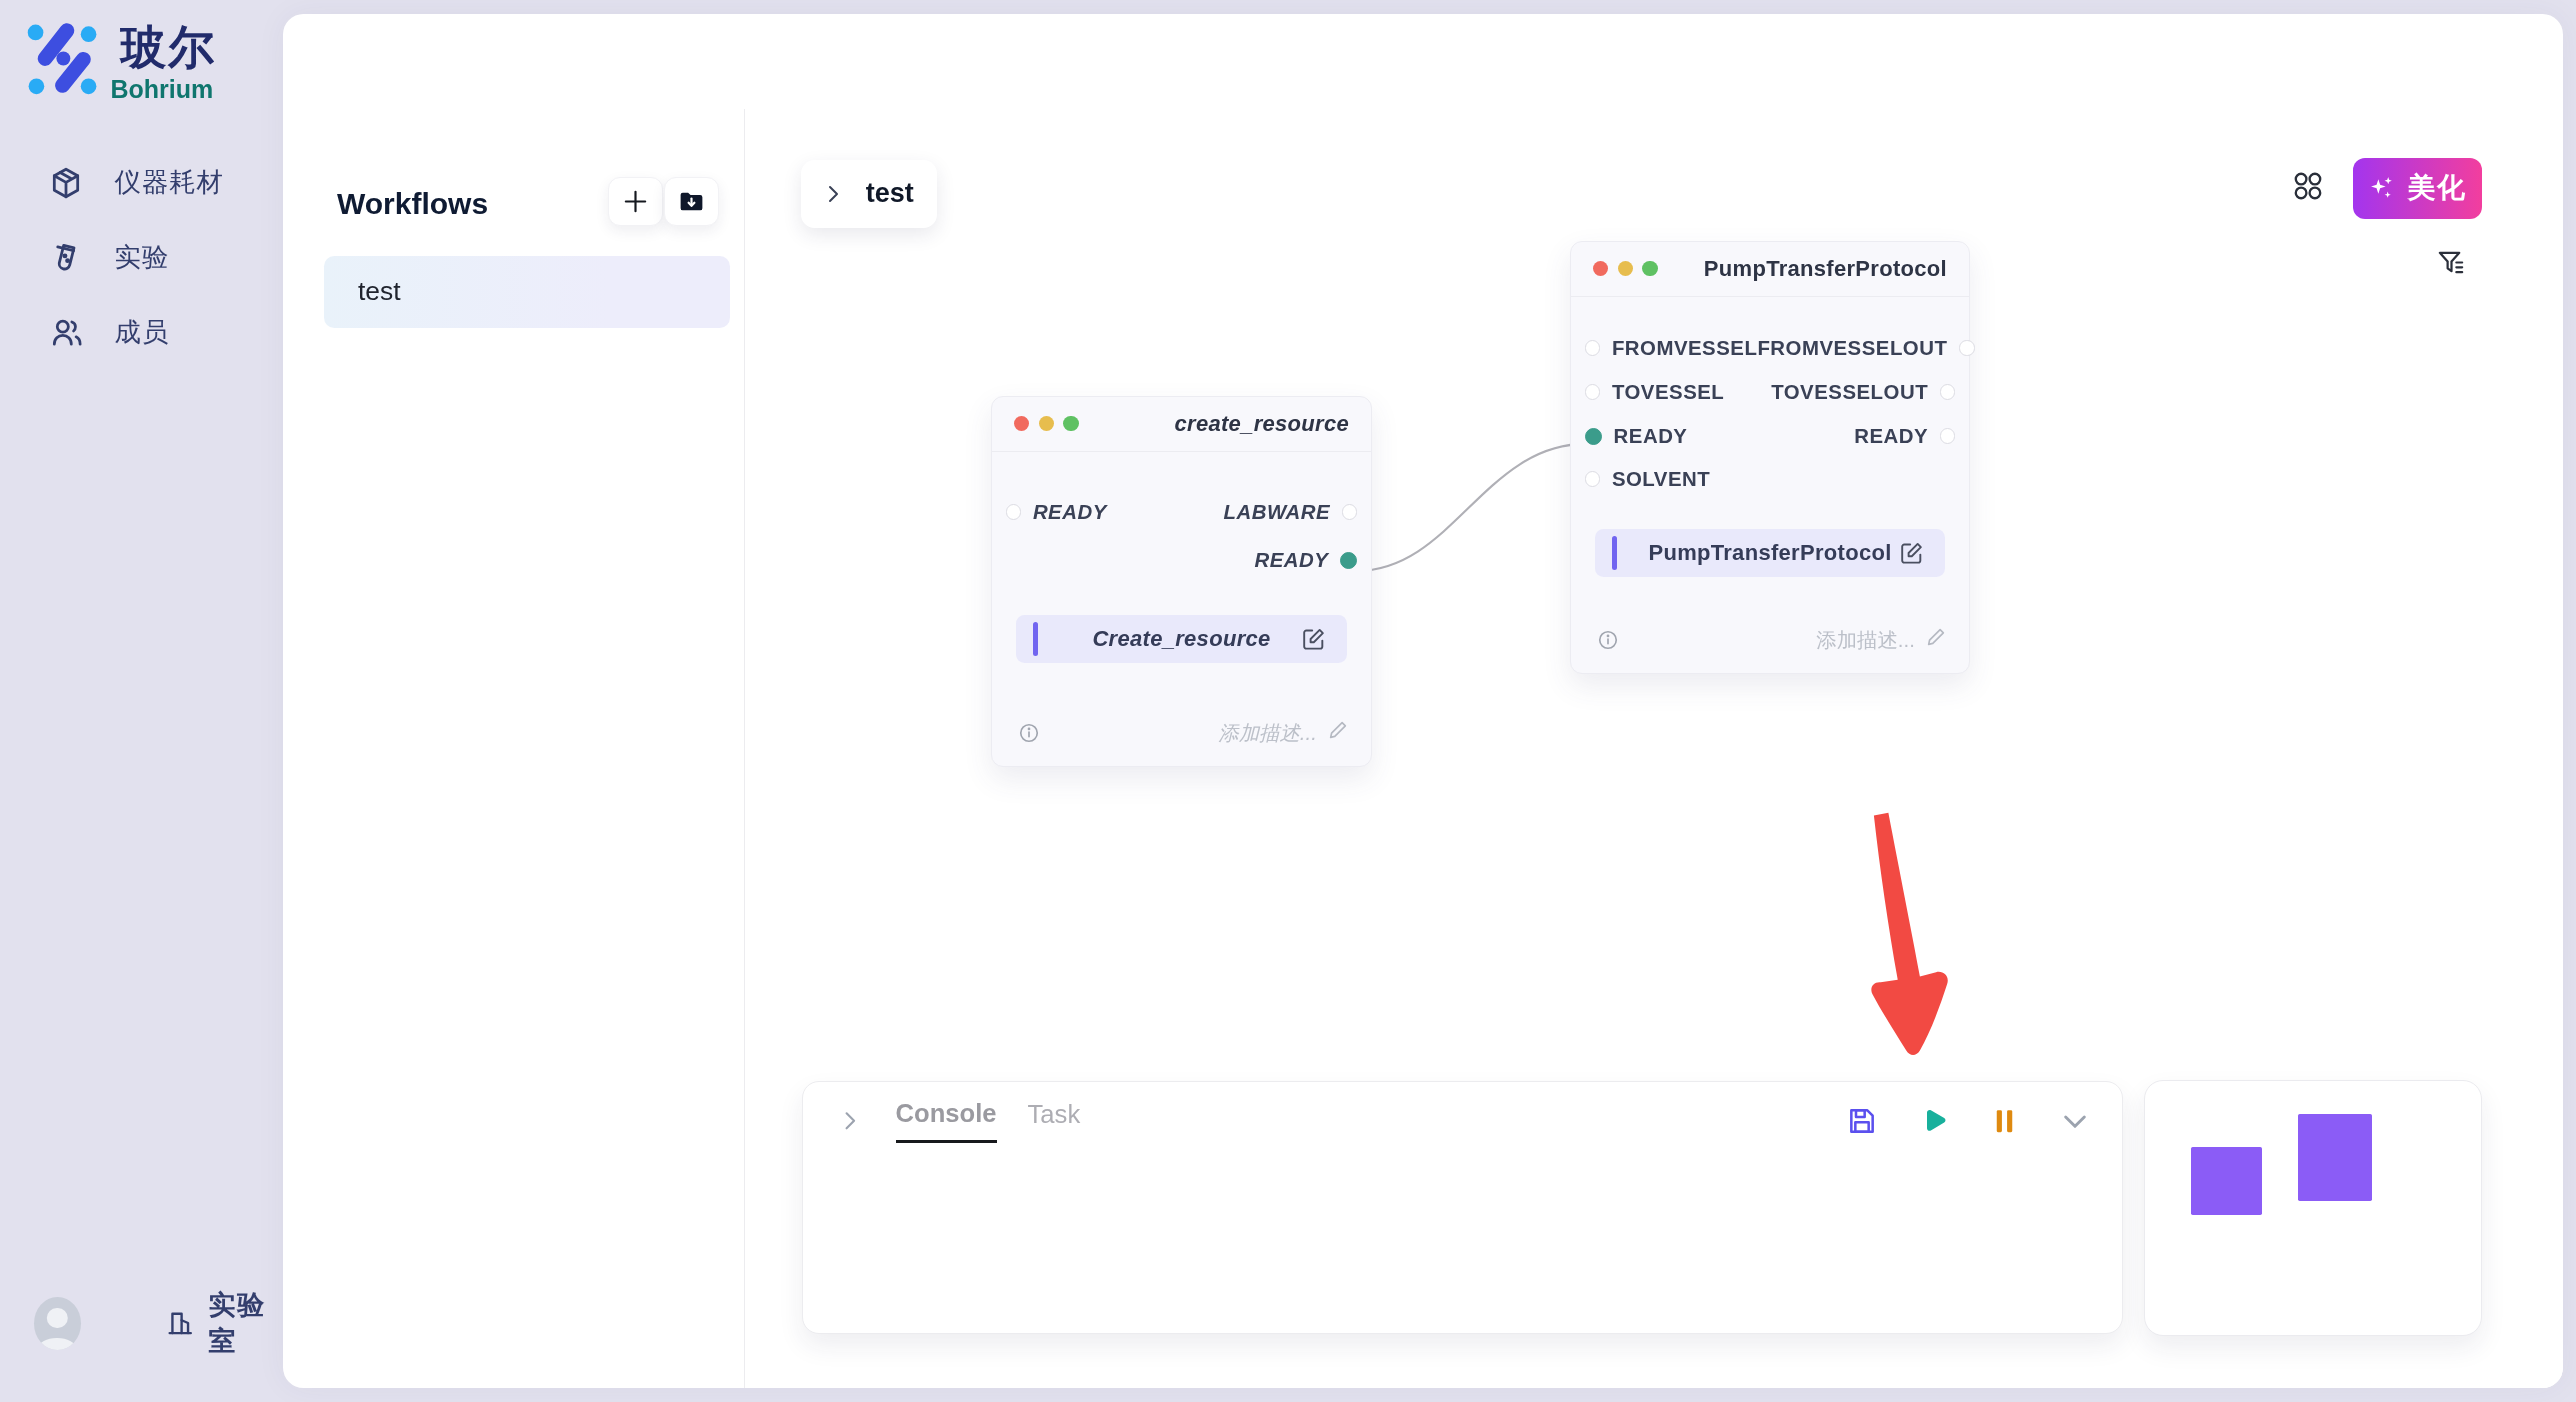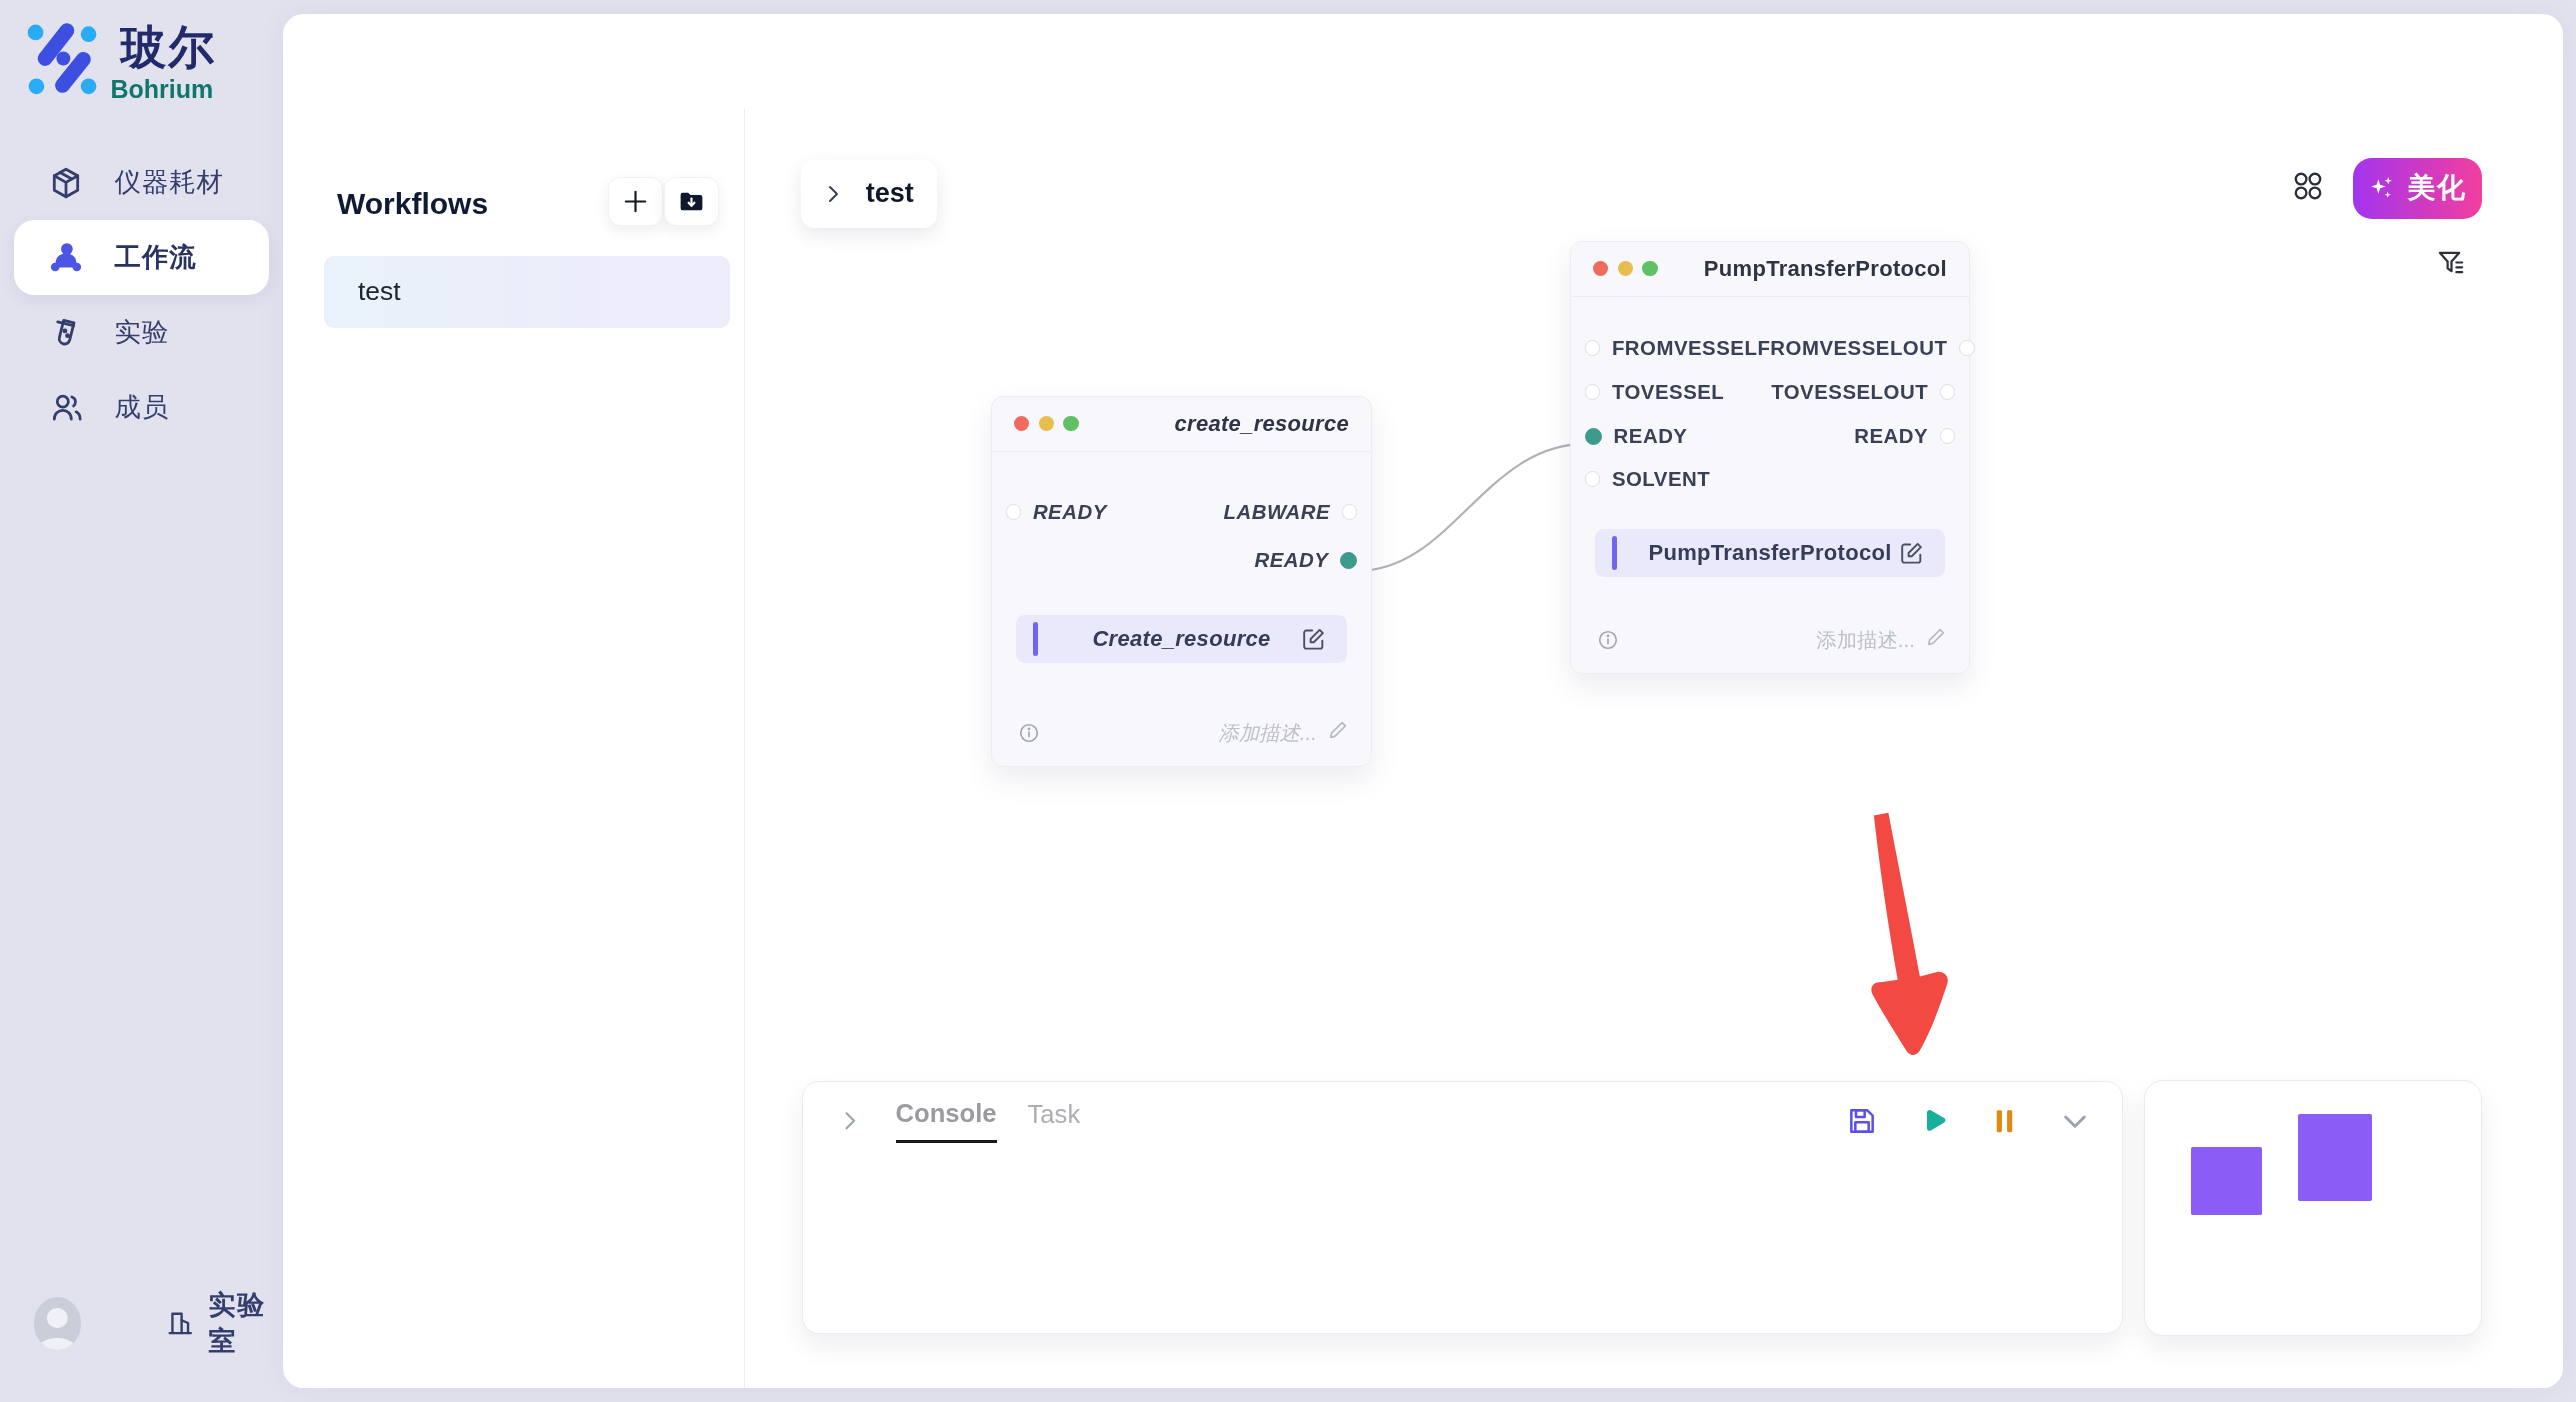--- a/index.html
+++ b/index.html
@@ -41,21 +41,21 @@
   .sq-btn { position:absolute; top:68px; width:55px; height:49px; background:#fff; border:0.9px solid #F2F2F5; border-radius:12px; box-shadow:0 5.1px 13.6px rgba(40,40,80,0.08); display:flex; align-items:center; justify-content:center; }
   .sq-btn.add { left:325px; }
   .sq-btn.import { left:381px; }
   .wf-item { position:absolute; left:41px; right:13.6px; top:147px; height:72px; border-radius:10.2px; background:linear-gradient(90deg,#E9F2FA 0%,#EDEDFB 70%); display:flex; align-items:center; padding-left:34px; font-size:26.4px; color:#20242E; }
 
   
   .canvas { position:absolute; left:462px; top:95px; right:0; bottom:0; background:#fff; }
   .crumb { position:absolute; left:56px; top:51px; width:136px; height:68px; background:#fff; border-radius:13.6px; box-shadow:0 6.8px 19px rgba(40,40,80,0.10); display:flex; align-items:center; padding:0 20.4px; }
   .crumb .crumb-label { font-size:27px; font-weight:700; color:#101828; margin-left:20.4px; }
   .cmd-btn { position:absolute; left:1546px; top:60px; width:34px; height:34px; }
-  .beautify { position:absolute; left:1608px; top:49px; width:129px; height:61px; border-radius:19px; background:linear-gradient(90deg,#A335EE 0%,#F23E9E 100%); display:flex; align-items:center; justify-content:center; color:#fff; }
+  .beautify { position:absolute; left:1608px; top:49px; width:129px; height:61px; border-radius:12px; background:linear-gradient(90deg,#A335EE 0%,#F23E9E 100%); display:flex; align-items:center; justify-content:center; color:#fff; }
   .beautify .b-label { font-size:28px; font-weight:600; margin-left:10.2px; letter-spacing:1.7px; }
   .filter-btn { position:absolute; left:1691px; top:138px; width:31px; height:31px; }
 
   
   .node { position:absolute; background:#F8F8FC; border:0.9px solid #ECECF2; border-radius:12px; box-shadow:0 12px 29px rgba(70,70,120,0.10); }
   .node-header { position:absolute; top:0; left:0; right:0; height:55px; border-bottom:0.9px solid #ECECF1; display:flex; align-items:center; padding:0 22px; }
   .dots { display:flex; gap:9.4px; }
   .dot { width:15.3px; height:15.3px; border-radius:50%; }
   .dot.red{ background:#F16A5E; } .dot.yellow{ background:#E7BD4E; } .dot.green{ background:#5FC163; }
   .node-title { margin-left:auto; font-size:22px; font-weight:600; color:#2E3445; letter-spacing:0.3px; }
@@ -113,31 +113,20 @@
 
     <div class="nav">
       <div class="nav-item">
         <span class="nicon">
           <svg viewBox="0 0 32 32" width="34" height="34" fill="none" stroke="#333E6D" stroke-width="2.6" stroke-linejoin="round">
             <path d="M16 3l11 6.2v13.6L16 29 5 22.8V9.2z"></path>
             <path d="M5 9.2l11 6.2 11-6.2M16 15.4V29M10.5 6.1l11 6.2" stroke-linecap="round"></path>
           </svg>
         </span>
         <span class="nlabel">仪器耗材</span>
-      </div>
-      <div class="nav-item active">
-        <span class="nicon">
-          <svg viewBox="0 0 40 40" width="36" height="36" fill="#4C55E6">
-            <circle cx="21" cy="10" r="6.5"></circle>
-            <path d="M20 15c-7 0-11.5 4.2-11.5 10.5V28a2.5 2.5 0 0 0 2.5 2.5h18A2.5 2.5 0 0 0 31.5 28v-2.5C31.5 19.2 27 15 20 15z"></path>
-            <circle cx="8" cy="30" r="4.8"></circle>
-            <circle cx="32" cy="30" r="4.8"></circle>
-          </svg>
-        </span>
-        <span class="nlabel">工作流</span>
       </div>
       <div class="nav-item">
         <span class="nicon">
           <svg viewBox="0 0 32 32" width="34" height="34" fill="none" stroke="#333E6D" stroke-width="2.6" stroke-linecap="round" stroke-linejoin="round">
             <path d="M11 5h10v16.5a5 5 0 0 1-10 0z" transform="rotate(14 16 16)"></path>
             <line x1="8.2" y1="5.6" x2="23.2" y2="9.2"></line>
             <circle cx="15" cy="14" r="1" fill="#333E6D"></circle>
             <circle cx="17.5" cy="18.5" r="1" fill="#333E6D"></circle>
           </svg>
         </span>

